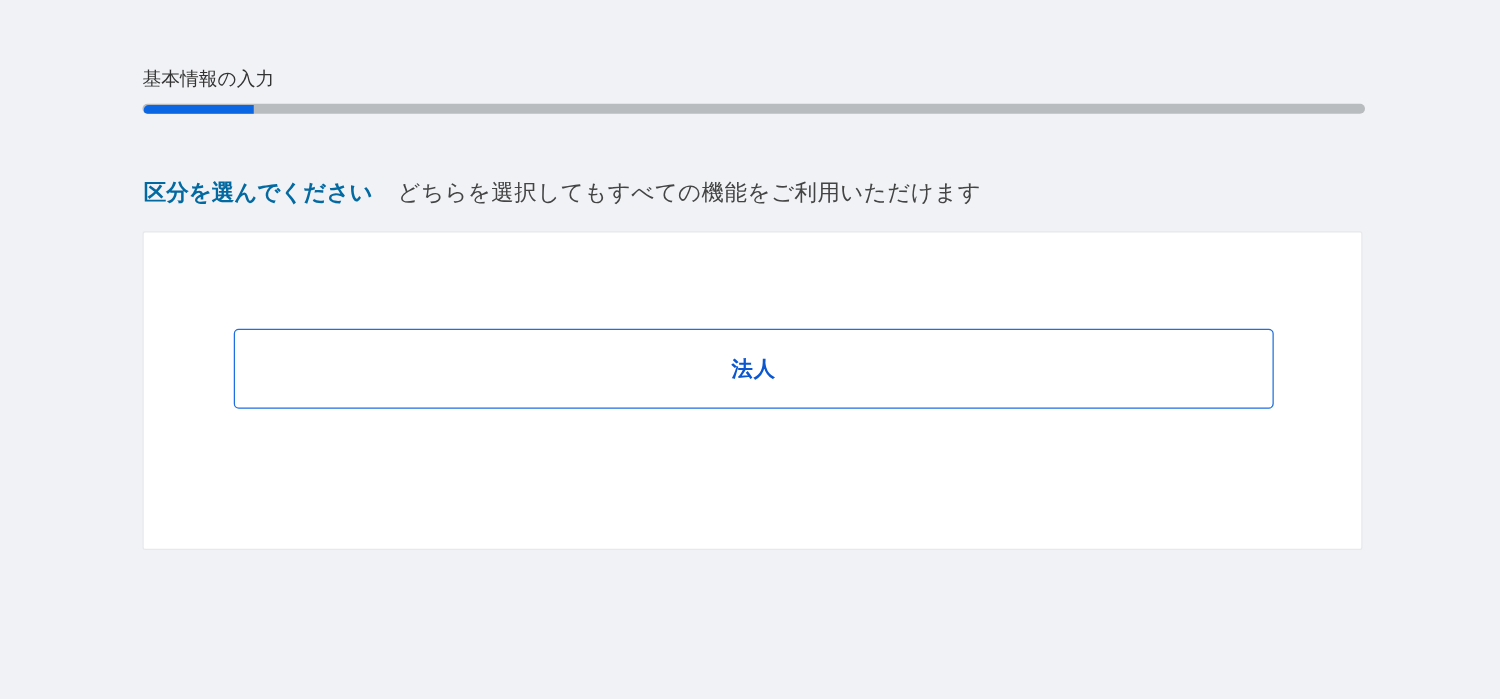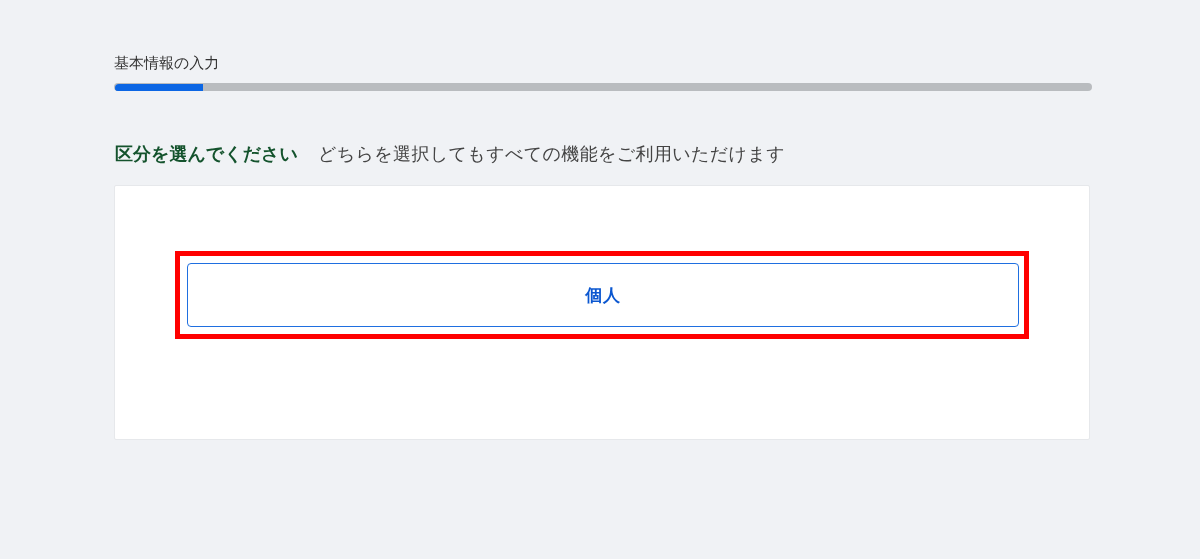--- a/index.html
+++ b/index.html
@@ -38,21 +38,21 @@
     }
     .heading-row {
       display: flex;
       align-items: baseline;
       gap: 18px;
       margin-bottom: 18px;
     }
     .heading {
       font-size: 18px;
       font-weight: 700;
-      color: #14532d;
+      color: #0369a1;
     }
     .subheading {
       font-size: 18px;
       color: #444;
       letter-spacing: 0.02em;
     }
     .panel {
       background: #fff;
       border: 1px solid #e6e8eb;
       border-radius: 2px;
@@ -100,21 +100,20 @@
     <div class="progress-fill"></div>
   </div>
 
   <div class="heading-row">
     <div class="heading">区分を選んでください</div>
     <div class="subheading">どちらを選択してもすべての機能をご利用いただけます</div>
   </div>
 
   <div class="panel">
 
+
     <div class="option-wrap">
-      <div class="highlight-ring"></div>
-      <button class="option-button">個人</button>
+      <button class="option-button">法人</button>
     </div>
-
 
   </div>
 
 </div>
 
 </body></html>

